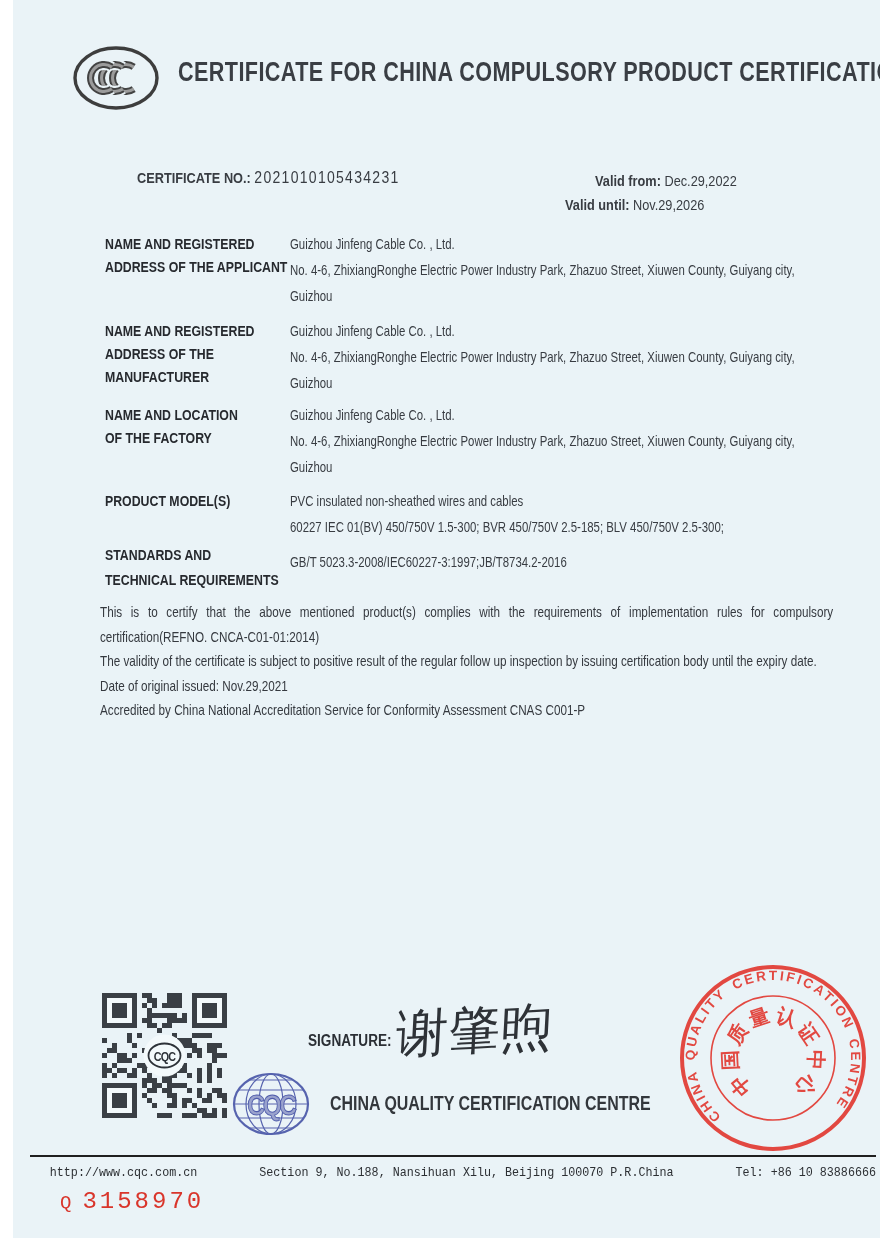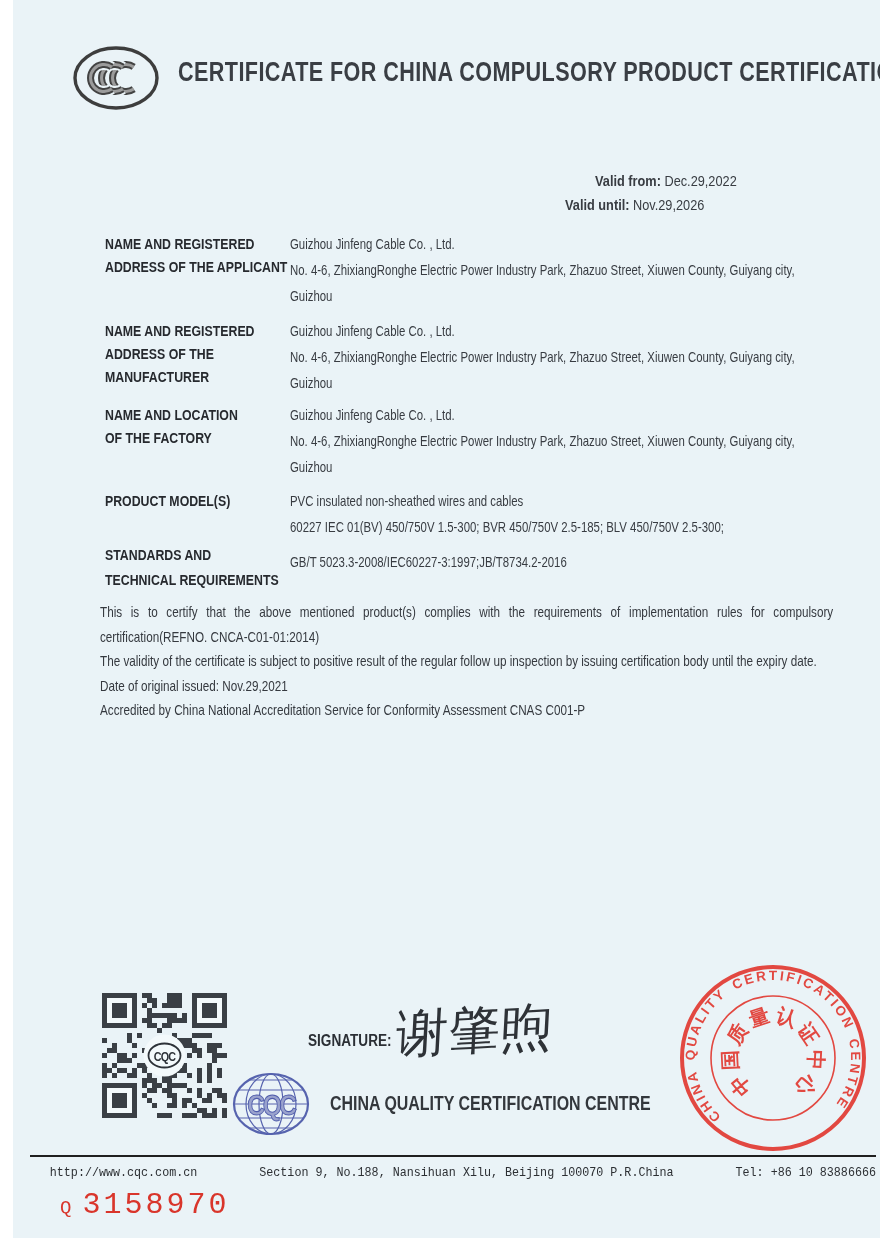--- a/index.html
+++ b/index.html
@@ -30,21 +30,21 @@
   #cqc-centre-name{left:330px;top:1091px;font-size:21px;font-weight:bold;color:#33373c;
                    transform:scaleX(0.76);transform-origin:0 0;white-space:nowrap;}
   #footer-rule{left:30px;top:1155px;width:846px;height:2px;background:#1f1f1f;}
   #footer-row{left:30px;top:1165px;width:940px;transform:scaleX(0.90);transform-origin:0 0;
               display:flex;justify-content:space-between;align-items:baseline;
               font-family:"Liberation Mono","DejaVu Sans Mono",monospace;font-size:13px;color:#2c2f33;
               padding-left:0;box-sizing:border-box;}
   #footer-row .u{margin-left:22px;}
   #serial{left:60px;top:1188px;display:flex;align-items:baseline;gap:11px;color:#d9352b;
           font-family:"Liberation Mono","DejaVu Sans Mono",monospace;}
-  #serial .q{font-size:19px;} #serial .num{font-size:30px;letter-spacing:3px;}
+  #serial .q{font-size:19px;} #serial .num{font-size:24px;letter-spacing:3px;}
   .edge{background:#ffffff;}
 </style>
 </head>
 <body>
 
 <div id="page">
 
   <svg class="abs" style="left:72px;top:45px" width="88" height="66" viewBox="0 0 88 66">
     <ellipse cx="44" cy="33" rx="41" ry="30" fill="none" stroke="#3d3d3d" stroke-width="3.4"></ellipse>
     <g fill="none">
@@ -61,20 +61,26 @@
       <g>
           <path d="M 39.7 44.1 A 13.5 13.5 0 1 1 39.7 21.9" stroke="#eaf3f7" stroke-width="11"></path>
          <path d="M 39.7 44.1 A 13.5 13.5 0 1 1 39.7 21.9" stroke="#434343" stroke-width="7"></path>
          <path d="M 39.7 44.1 A 13.5 13.5 0 1 1 39.7 21.9" stroke="#9b9b9b" stroke-width="3"></path>
         </g>
     </g>
   </svg>
 
   <div class="abs title">CERTIFICATE FOR CHINA COMPULSORY PRODUCT CERTIFICATION</div>
 
+  <div class="abs certrow" style="left:137px;top:168px">
+    <span class="cond sx85">
+      <span class="bold">CERTIFICATE NO.:</span>
+      <span class="certno-value">2021010105434231</span>
+    </span>
+  </div>
   <div class="abs certrow" style="left:595px;top:172px">
     <span class="cond sx85">
       <span class="bold">Valid from:</span>
       <span>Dec.29,2022</span>
     </span>
   </div>
   <div class="abs certrow" style="left:565px;top:196px">
     <span class="cond sx85">
       <span class="bold">Valid until:</span>
       <span>Nov.29,2026</span>

